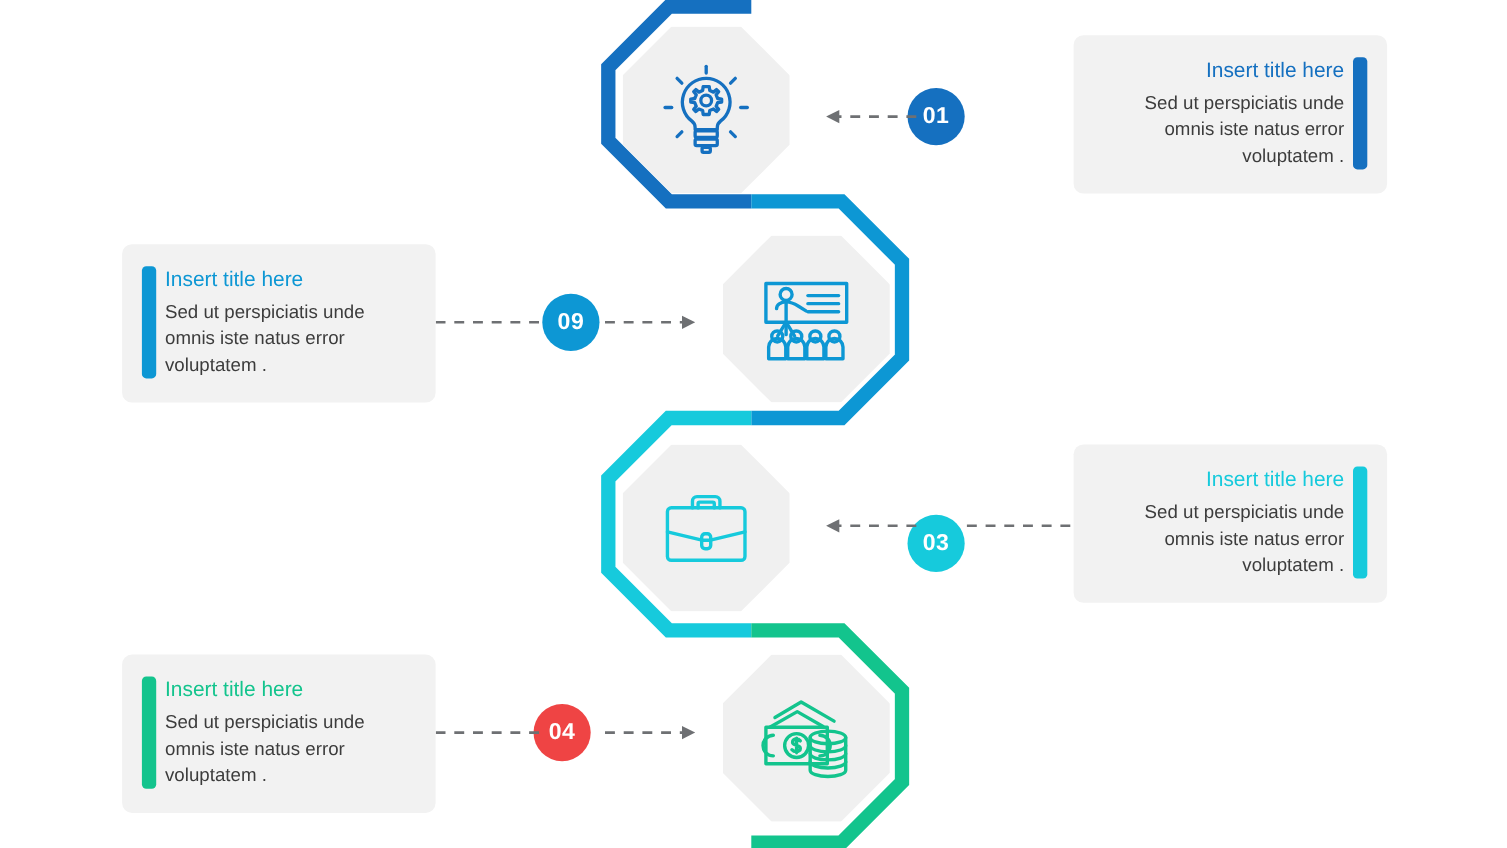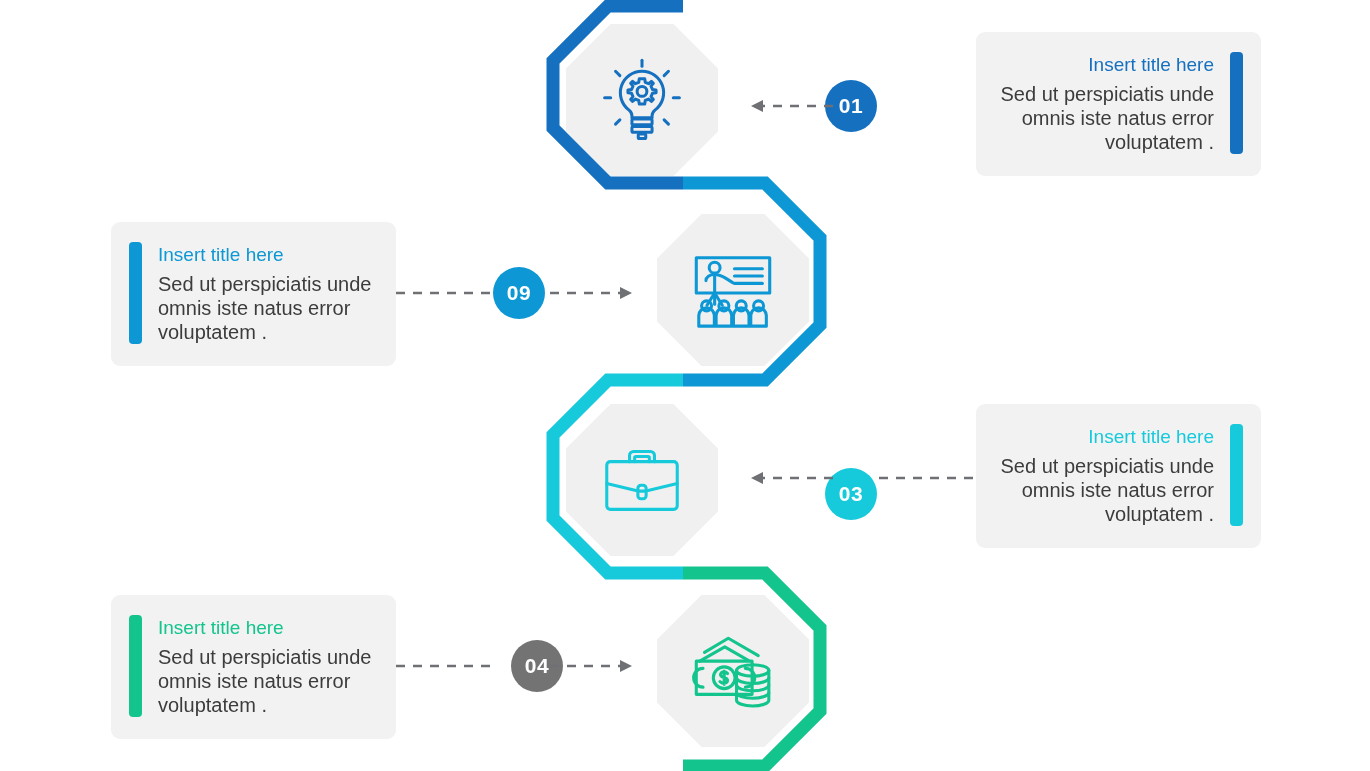--- a/index.html
+++ b/index.html
@@ -57,40 +57,40 @@
     pointer-events: none;
   }
   
   .card {
     position: absolute;
     width: 285px;
     background: #f2f2f2;
     border-radius: 9px;
     padding: 20px 18px 22px 18px;
     display: flex;
-    gap: 16px;
+    gap: 8px;
   }
   .card.left-accent { flex-direction: row; }
   .card.right-accent { flex-direction: row-reverse; }
   .accent-bar {
     width: 13px;
     border-radius: 4px;
     flex: 0 0 13px;
   }
   .card-body { flex: 1 1 auto; }
   .card.right-accent .card-body { text-align: right; }
   .card.left-accent .card-body { text-align: left; }
   .card-title {
     font-size: 19px;
     line-height: 26px;
     margin-bottom: 4px;
     font-family: "Liberation Sans", sans-serif;
   }
   .card-text {
-    font-size: 20px;
+    font-size: 17px;
     line-height: 24px;
     color: #3c3c3c;
     font-family: "Liberation Sans", sans-serif;
   }
 </style>
 </head>
 <body>
 
 <div id="stage">
 
@@ -244,21 +244,21 @@
                c0 2.4 4.8 1.3 4.8 3.9 c0 1.2-1.1 2-2.5 2 c-1 0-2-0.4-2.7-1.2"></path>
 
       <ellipse cx="45.4" cy="31.6" rx="11" ry="3.9"></ellipse>
       <path d="M34.4 31.6 l0 20.3 a11 3.9 0 0 0 22 0 l0-20.3"></path>
       <path d="M34.4 36.6 a11 3.9 0 0 0 22 0"></path>
       <path d="M34.4 41.6 a11 3.9 0 0 0 22 0"></path>
       <path d="M34.4 46.6 a11 3.9 0 0 0 22 0"></path>
     </svg>
   </div>
 
-  <div class="badge" style="left:511px; top:640px; background:#737373;">04</div>
+  <div class="badge" style="left:485px; top:640px; background:#ef4444;">04</div>
 
   <svg class="connector" style="left:548px; top:652px;" width="100" height="28">
     <line x1="2" y1="14" x2="82" y2="14" stroke="#6e7073" stroke-width="2.4" stroke-dasharray="9 8"></line>
     <polygon points="84,14 72,8 72,20" fill="#6e7073"></polygon>
   </svg>
 
   <svg class="connector" style="left:396px; top:652px;" width="100" height="28">
     <line x1="0" y1="14" x2="96" y2="14" stroke="#6e7073" stroke-width="2.4" stroke-dasharray="9 8"></line>
   </svg>
 

